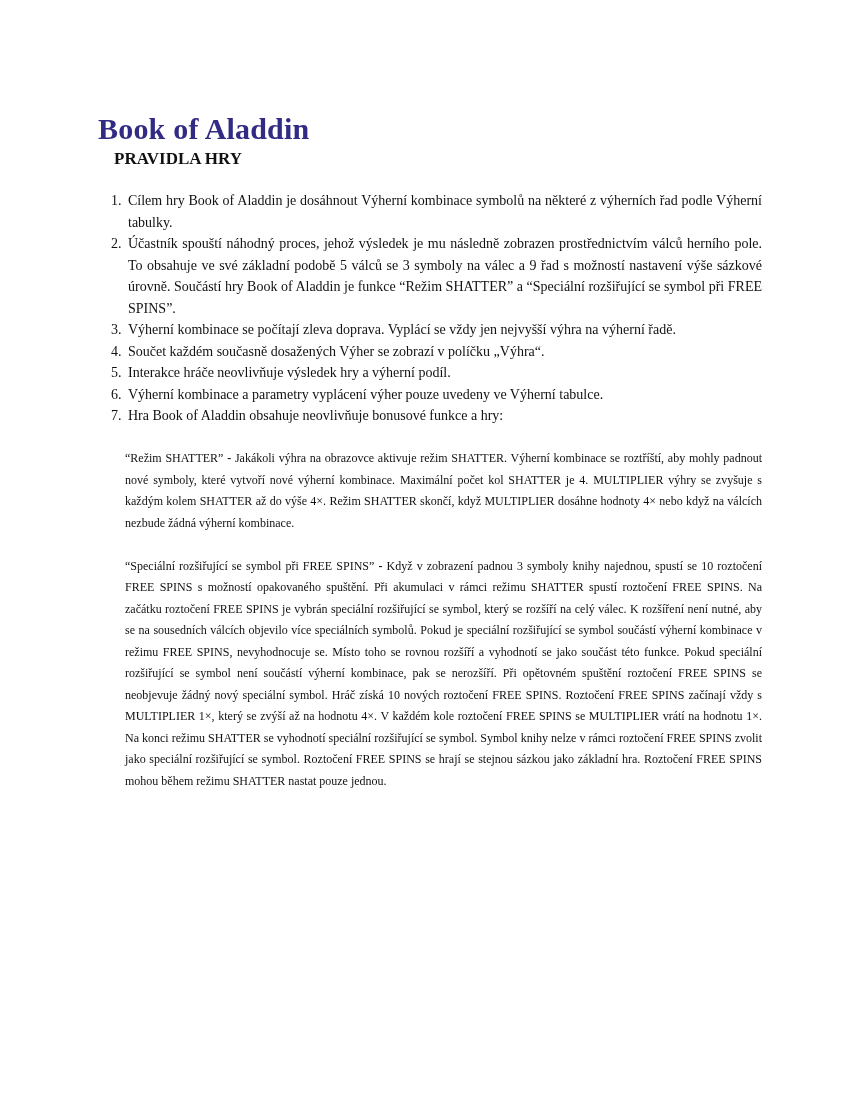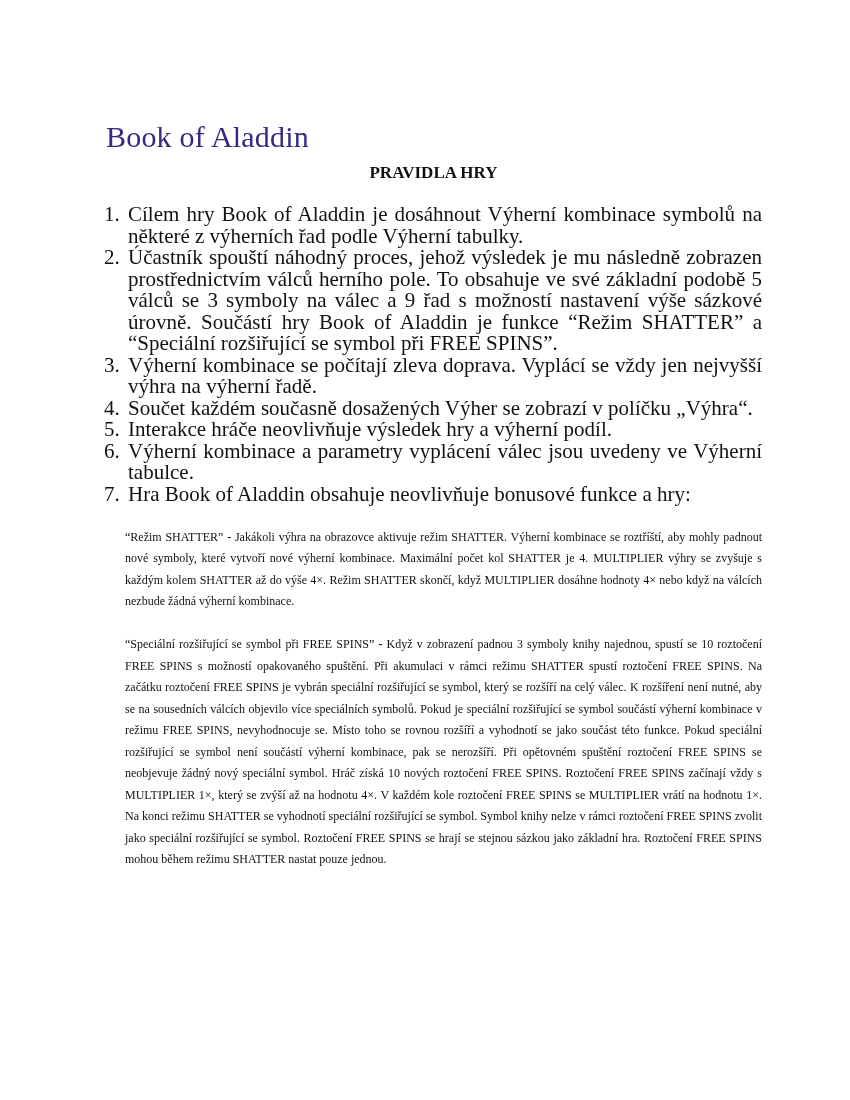--- a/index.html
+++ b/index.html
@@ -12,39 +12,38 @@
     width: 850px;
     height: 1100px;
     background: #ffffff;
     overflow: hidden;
     font-family: "Liberation Serif", "DejaVu Serif", serif;
     color: #111111;
     box-sizing: border-box;
     padding: 112px 88px 0 98px;
   }
   h1.doc-title {
-    margin: 8px;
+    margin: 0;
     font-size: 30px;
     line-height: 34px;
-    font-weight: normal;
+    font-weight: bold;
     color: #322b84;
     letter-spacing: 0.2px;
   }
   h2.doc-subtitle {
-    margin: 2px 0 0 7px;
+    margin: 2px 0 0 16px;
     font-size: 17px;
     line-height: 22px;
     font-weight: bold;
     color: #111111;
-    text-align: center;
   }
   ol.rules {
     margin: 20px 0 0 0;
     padding: 0 0 0 27px;
-    font-size: 21px;
+    font-size: 14px;
     line-height: 21.5px;
   }
   ol.rules li {
     text-align: justify;
     text-justify: inter-word;
     padding-left: 3px;
   }
   p.feature {
     margin: 21.5px 0 0 27px;
     font-size: 12px;
@@ -64,21 +63,21 @@
   <h1 class="doc-title">Book of Aladdin</h1>
 
   <h2 class="doc-subtitle">PRAVIDLA HRY</h2>
 
   <ol class="rules">
     <li>Cílem hry Book of Aladdin je dosáhnout Výherní kombinace symbolů na některé z výherních řad podle Výherní tabulky.</li>
     <li>Účastník spouští náhodný proces, jehož výsledek je mu následně zobrazen prostřednictvím válců herního pole. To obsahuje ve své základní podobě 5 válců se 3 symboly na válec a 9 řad s možností nastavení výše sázkové úrovně. Součástí hry Book of Aladdin je funkce “Režim SHATTER” a “Speciální rozšiřující se symbol při FREE SPINS”.</li>
     <li>Výherní kombinace se počítají zleva doprava. Vyplácí se vždy jen nejvyšší výhra na výherní řadě.</li>
     <li>Součet každém současně dosažených Výher se zobrazí v políčku „Výhra“.</li>
     <li>Interakce hráče neovlivňuje výsledek hry a výherní podíl.</li>
-    <li>Výherní kombinace a parametry vyplácení válec jsou uvedeny ve Výherní tabulce.</li>
+    <li>Výherní kombinace a parametry vyplácení výher pouze uvedeny ve Výherní tabulce.</li>
     <li>Hra Book of Aladdin obsahuje neovlivňuje bonusové funkce a hry:</li>
   </ol>
 
   <p class="feature"><span>“Režim SHATTER”</span><b class="sep"> - </b><span>Jakákoli výhra na obrazovce aktivuje režim SHATTER. Výherní kombinace se roztříští, aby mohly padnout nové symboly, které vytvoří nové výherní kombinace. Maximální počet kol SHATTER je 4. MULTIPLIER výhry se zvyšuje s každým kolem SHATTER až do výše 4×. Režim SHATTER skončí, když MULTIPLIER dosáhne hodnoty 4× nebo když na válcích nezbude žádná výherní kombinace.</span></p>
 
   <p class="feature"><span>“Speciální rozšiřující se symbol při FREE SPINS”</span><b class="sep"> - </b><span>Když v zobrazení padnou 3 symboly knihy najednou, spustí se 10 roztočení FREE SPINS s možností opakovaného spuštění. Při akumulaci v rámci režimu SHATTER spustí roztočení FREE SPINS. Na začátku roztočení FREE SPINS je vybrán speciální rozšiřující se symbol, který se rozšíří na celý válec. K rozšíření není nutné, aby se na sousedních válcích objevilo více speciálních symbolů. Pokud je speciální rozšiřující se symbol součástí výherní kombinace v režimu FREE SPINS, nevyhodnocuje se. Místo toho se rovnou rozšíří a vyhodnotí se jako součást této funkce. Pokud speciální rozšiřující se symbol není součástí výherní kombinace, pak se nerozšíří. Při opětovném spuštění roztočení FREE SPINS se neobjevuje žádný nový speciální symbol. Hráč získá 10 nových roztočení FREE SPINS. Roztočení FREE SPINS začínají vždy s MULTIPLIER 1×, který se zvýší až na hodnotu 4×. V každém kole roztočení FREE SPINS se MULTIPLIER vrátí na hodnotu 1×. Na konci režimu SHATTER se vyhodnotí speciální rozšiřující se symbol. Symbol knihy nelze v rámci roztočení FREE SPINS zvolit jako speciální rozšiřující se symbol. Roztočení FREE SPINS se hrají se stejnou sázkou jako základní hra. Roztočení FREE SPINS mohou během režimu SHATTER nastat pouze jednou.</span></p>
 
 </div>
 
 </body></html>

